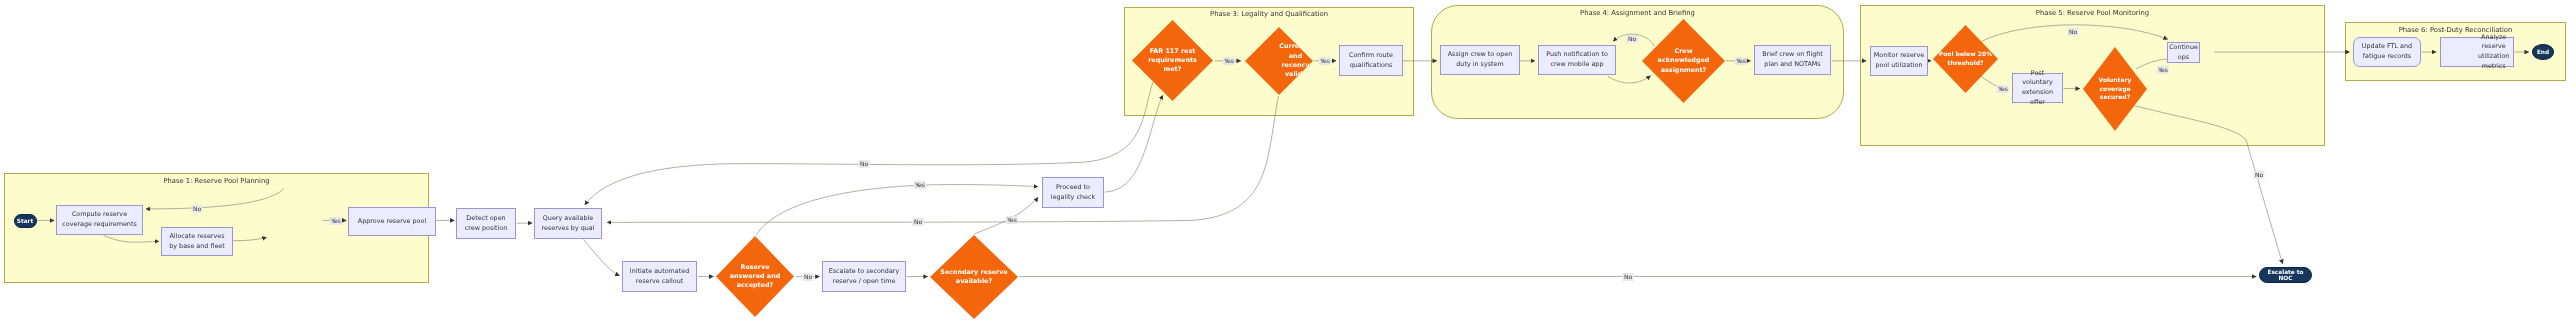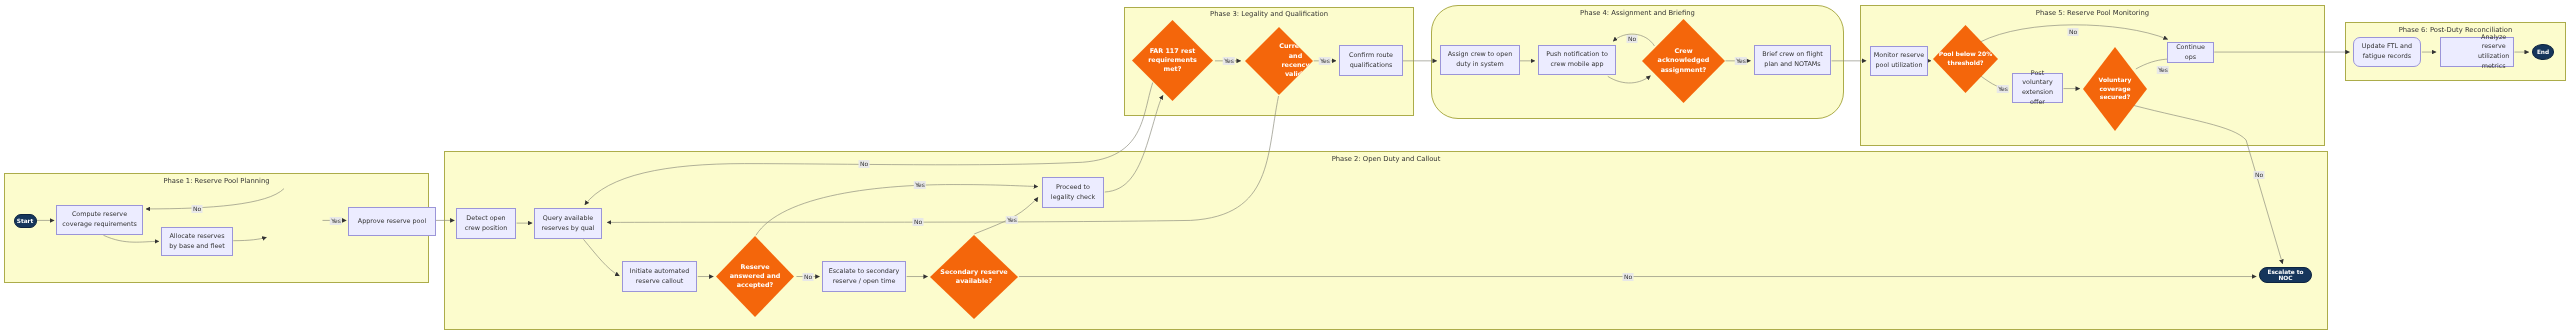--- a/index.html
+++ b/index.html
@@ -33,23 +33,20 @@
   .elabel{position:absolute;transform:translate(-50%,-50%);background:var(--label_bg);
         color:var(--label_text);font-size:6px;line-height:8px;padding:0 1.4px;z-index:4;}
 </style>
 </head>
 <body>
 
 <div id="canvas">
 
   <div class="phase" style="left:4px;top:173px;width:423px;height:108px;">
     <div class="phase-title">Phase 1: Reserve Pool Planning</div>
-  </div>
-  <div class="phase" style="left:444px;top:151px;width:1882px;height:177px;">
-    <div class="phase-title">Phase 2: Open Duty and Callout</div>
   </div>
   <div class="phase" style="left:1124px;top:6.8px;width:288px;height:107px;">
     <div class="phase-title">Phase 3: Legality and Qualification</div>
   </div>
   <div class="phase" style="left:1431px;top:5.4px;width:411px;height:112px;border-radius:27px;">
     <div class="phase-title">Phase 4: Assignment and Briefing</div>
   </div>
   <div class="phase" style="left:1860px;top:5.4px;width:463px;height:139px;">
     <div class="phase-title">Phase 5: Reserve Pool Monitoring</div>
   </div>
@@ -133,21 +130,21 @@
   <div class="node" style="left:1754px;top:45px;width:77px;height:30px;">Brief crew on flight plan and NOTAMs</div>
 
   <div class="node" style="left:1870px;top:46px;width:58px;height:30px;">Monitor reserve pool utilization</div>
   <div class="decision" style="left:1933px;top:25px;width:65px;height:68px;">
     <span class="dtext" style="width:57px;font-size:6px;">Pool below 20% threshold?</span>
   </div>
   <div class="node" style="left:2012px;top:73px;width:51px;height:30px;">Post voluntary extension offer</div>
   <div class="decision" style="left:2083px;top:47px;width:64px;height:84px;">
     <span class="dtext" style="width:54px;font-size:6px;">Voluntary coverage secured?</span>
   </div>
-  <div class="node" style="left:2167px;top:42px;width:47px;height:21px;">Continue ops</div>
+  <div class="node" style="left:2167px;top:42px;width:33px;height:21px;">Continue ops</div>
 
   <div class="node" style="left:2353px;top:37px;width:68px;height:30px;border-radius:7px;">Update FTL and fatigue records</div>
   <div class="node" style="left:2440px;top:37px;width:74px;height:30px;padding-left:36px;">Analyze reserve utilization metrics</div>
   <div class="terminal" style="left:2532px;top:44px;width:22px;height:15.6px;border-radius:50%;">End</div>
 
   <div class="elabel" style="left:197px;top:209px;">No</div>
   <div class="elabel" style="left:336px;top:221px;">Yes</div>
   <div class="elabel" style="left:920px;top:185px;">Yes</div>
   <div class="elabel" style="left:808px;top:277px;">No</div>
   <div class="elabel" style="left:1012px;top:220px;">Yes</div>

